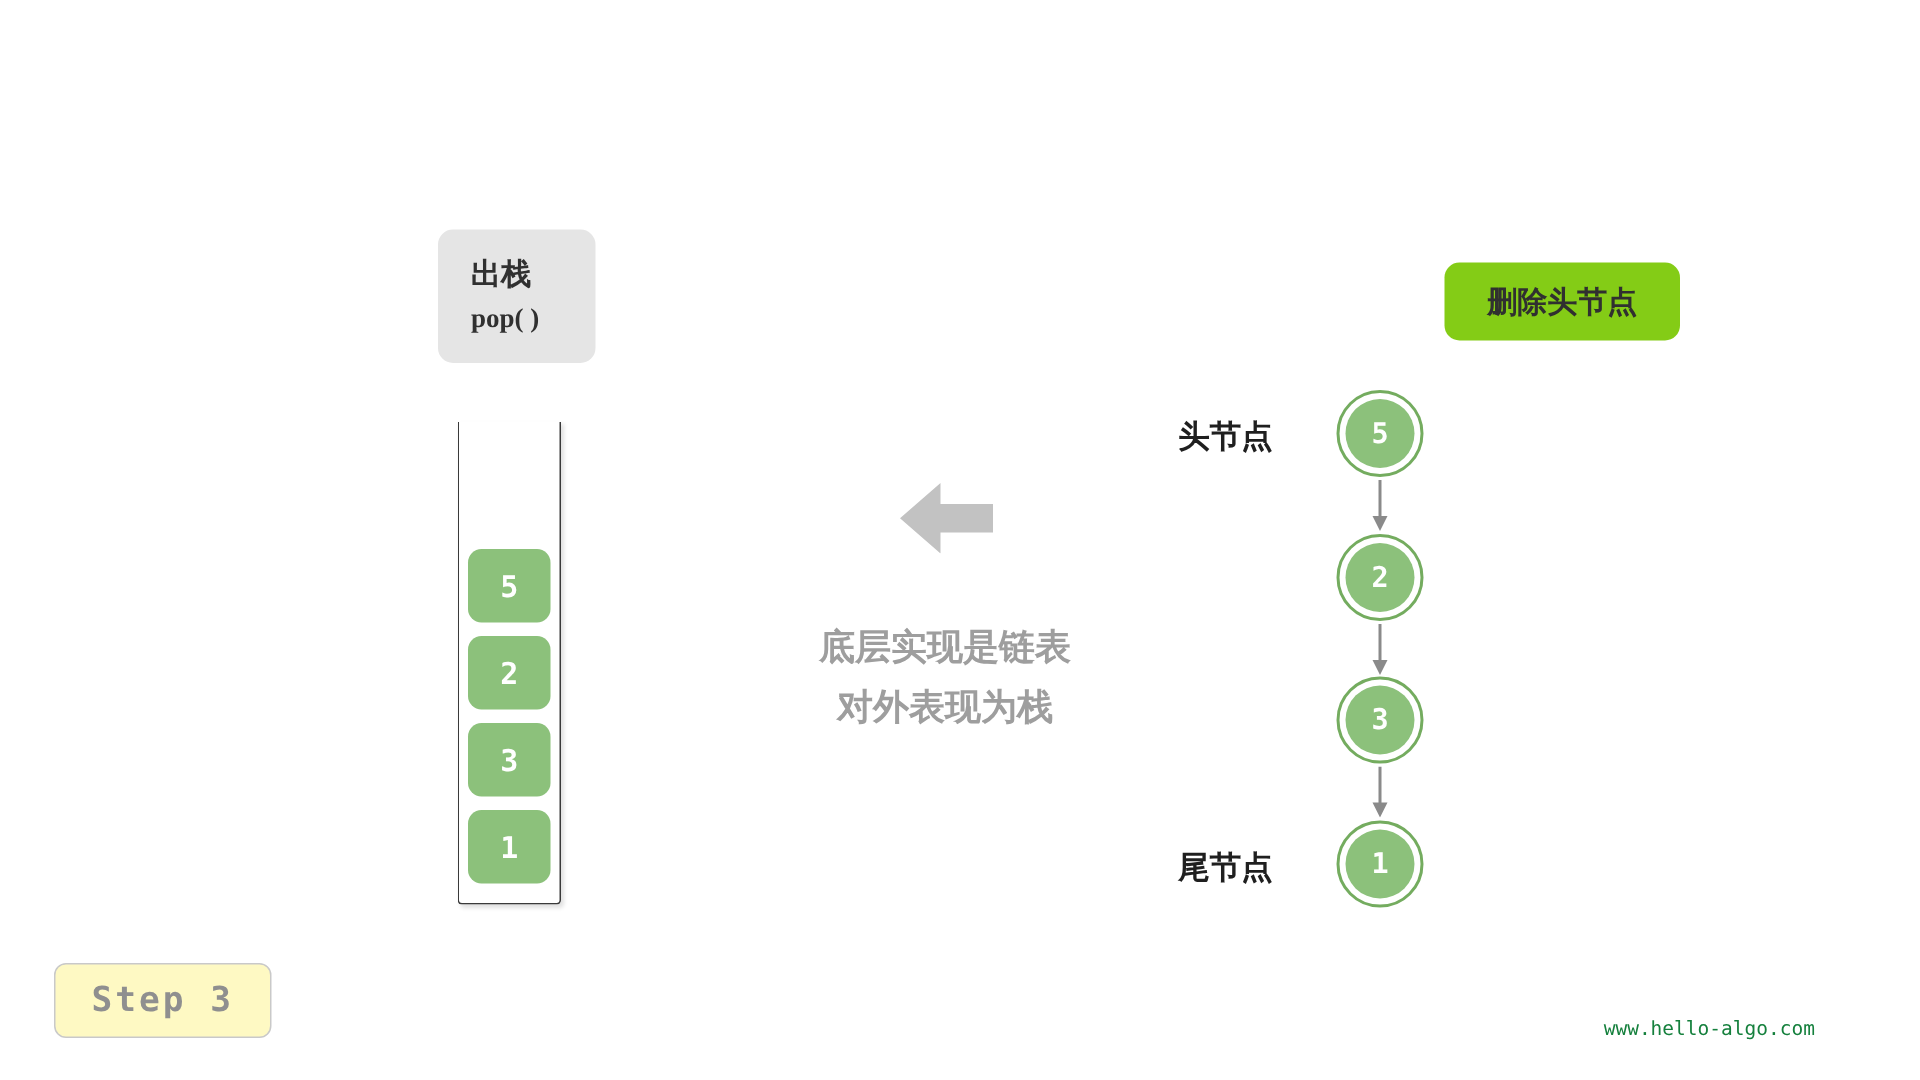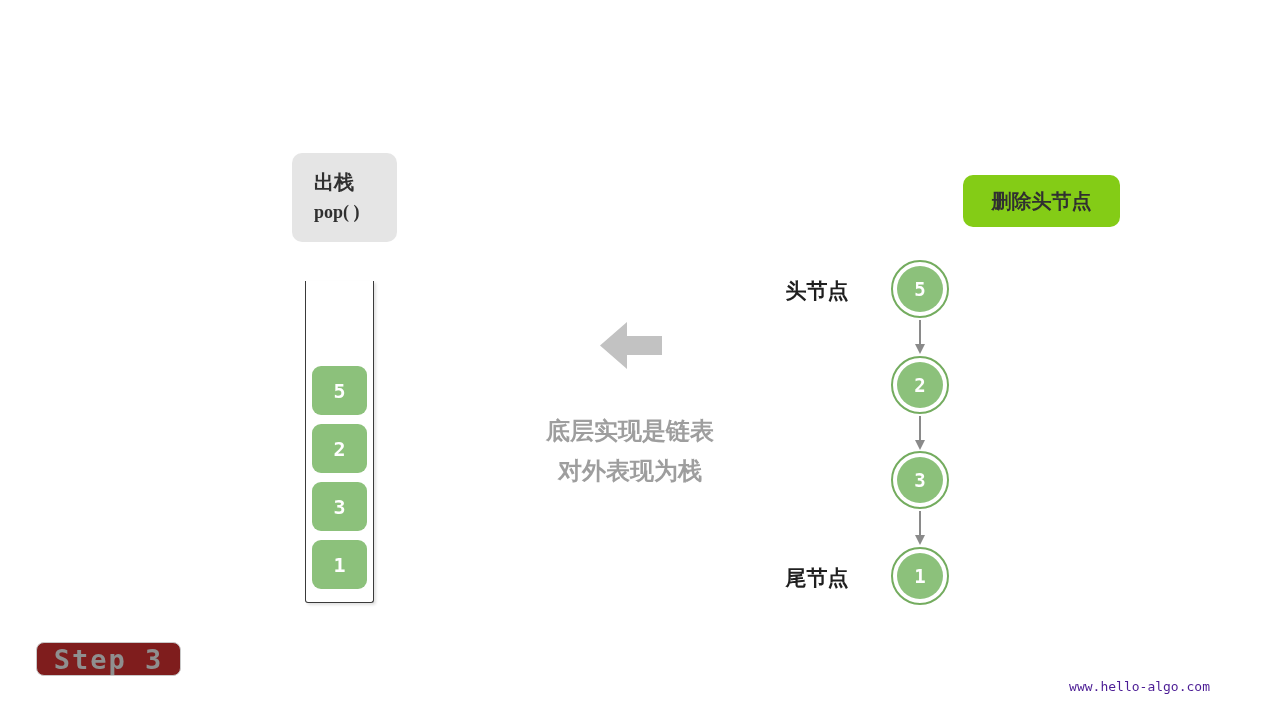--- a/index.html
+++ b/index.html
@@ -116,38 +116,38 @@
     width: 78px;
     text-align: center;
     color: #1f1f1f;
     font-size: 21px;
     font-weight: bold;
   }
 
   
   .step-box {
     left: 36px; top: 642px;
-    width: 145px; height: 34px;
-    background: #7f1d1d;
+    width: 145px; height: 50px;
+    background: #fef9c3;
     border: 1px solid #C9C9C9;
     border-radius: 8px;
     display: flex;
     align-items: center;
     justify-content: center;
     font-family: "DejaVu Sans Mono", monospace;
-    font-size: 27px;
+    font-size: 23px;
     font-weight: bold;
     letter-spacing: 2px;
     color: #8F8F8F;
   }
   .watermark {
     right: 70px; top: 679px;
     font-family: "DejaVu Sans Mono", monospace;
     font-size: 13px;
-    color: #4c1d95;
+    color: #15803d;
   }
 </style>
 </head>
 <body>
 
 <div class="abs op-label">
   <div>出栈</div>
   <div class="code">pop( )</div>
 </div>
 

